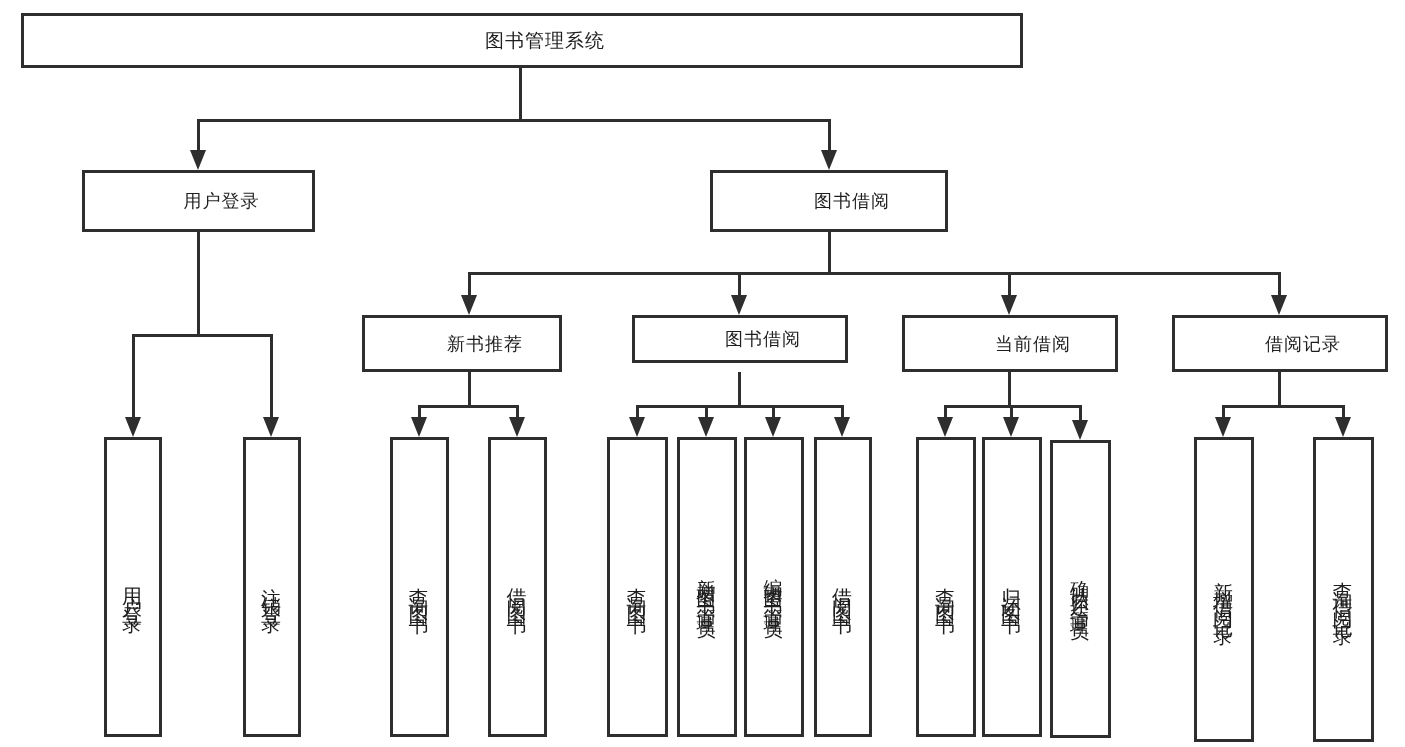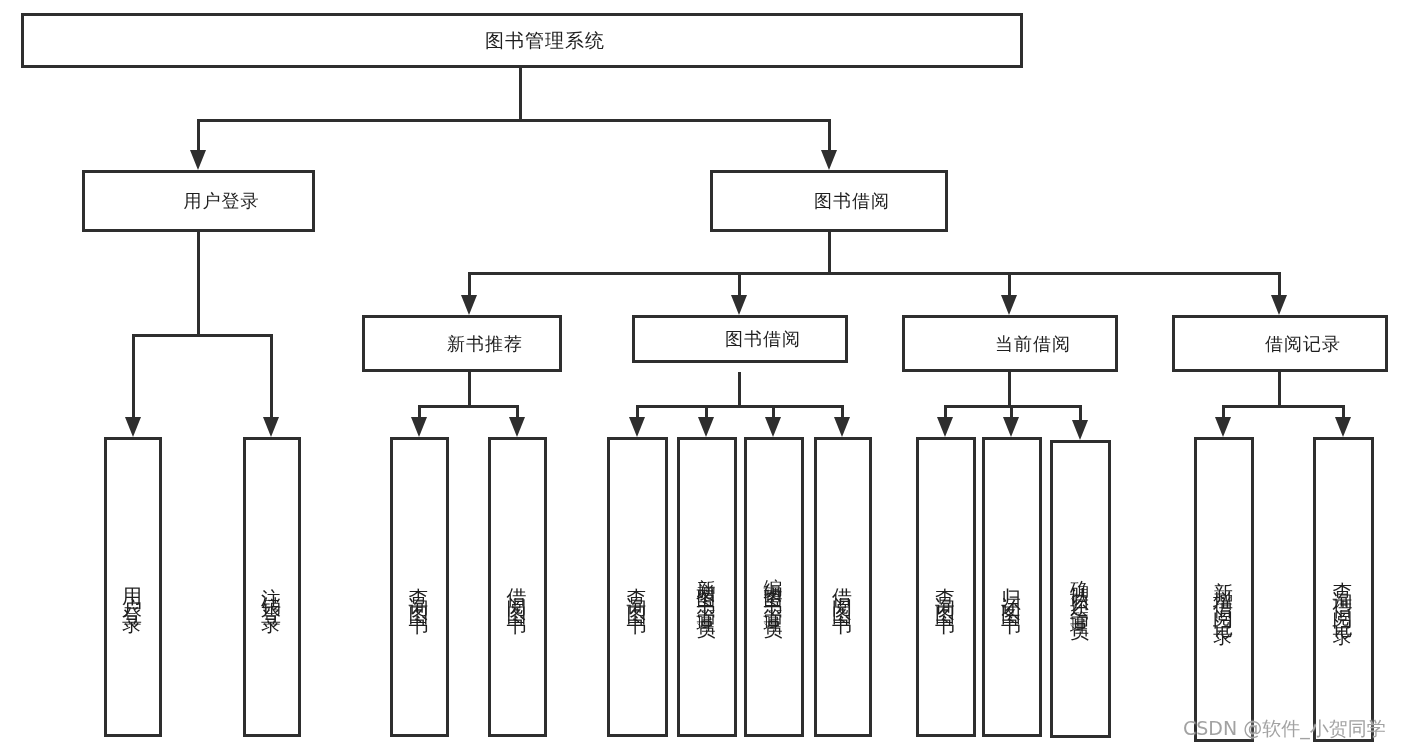--- a/index.html
+++ b/index.html
@@ -104,15 +104,14 @@
   <div class="box vbox tight" style="left:744px;top:437px;width:60px;height:300px">编辑图书（管理员）</div>
   <div class="box vbox" style="left:814px;top:437px;width:58px;height:300px">借阅图书</div>
 
   <div class="box vbox" style="left:916px;top:437px;width:60px;height:300px">查询图书</div>
   <div class="box vbox" style="left:982px;top:437px;width:60px;height:300px">归还图书</div>
   <div class="box vbox tight" style="left:1050px;top:440px;width:61px;height:298px">确认归还（管理员）</div>
 
   <div class="box vbox" style="left:1194px;top:437px;width:60px;height:305px">新增借阅记录</div>
   <div class="box vbox" style="left:1313px;top:437px;width:61px;height:305px">查询借阅记录</div>
 
-  <div class="watermark">CSDN @软件_小贺同学</div>
 
 </div>
 
 </body></html>

